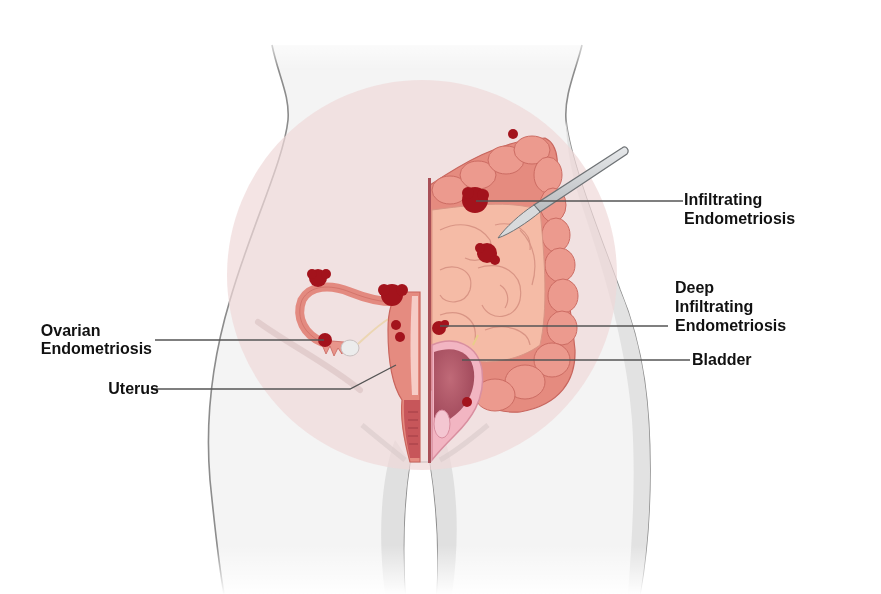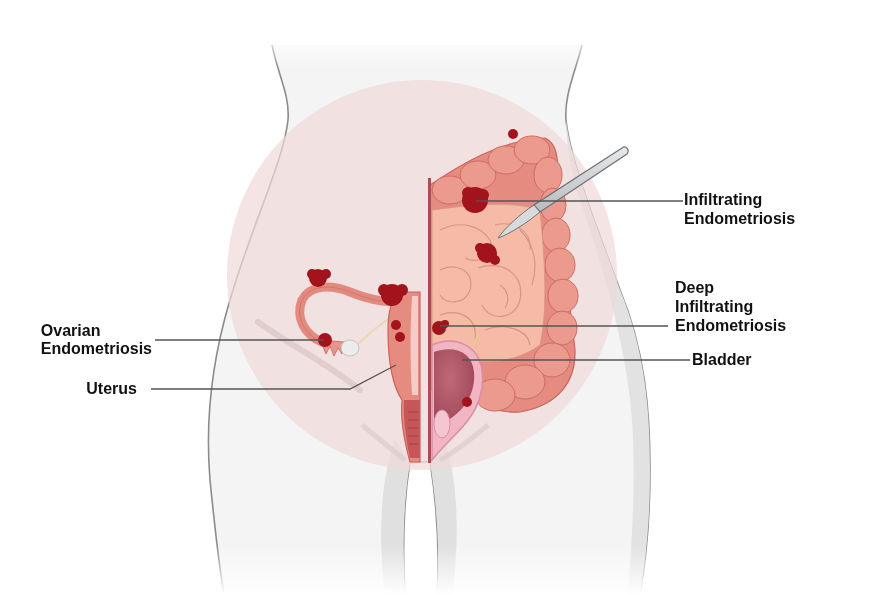--- a/index.html
+++ b/index.html
@@ -182,21 +182,21 @@
       <line x1="155" y1="340" x2="324" y2="340"></line>
       <polyline points="151,389 350,389 396,365"></polyline>
     </g>
   </svg>
 
   
   <div class="label right-align" style="right:729px; top:322px;">
     <span>Ovarian</span>
     <span>Endometriosis</span>
   </div>
-  <div class="label right-align" style="right:744px; top:380px;margin-left:16px;">
+  <div class="label right-align" style="right:722px; top:380px;margin-left:16px;">
     <span>Uterus</span>
   </div>
   <div class="label" style="left:684px; top:190px; line-height:19px;">
     <span>Infiltrating</span>
     <span>Endometriosis</span>
   </div>
   <div class="label" style="left:675px; top:278px; line-height:19px;">
     <span>Deep</span>
     <span>Infiltrating</span>
     <span>Endometriosis</span>

